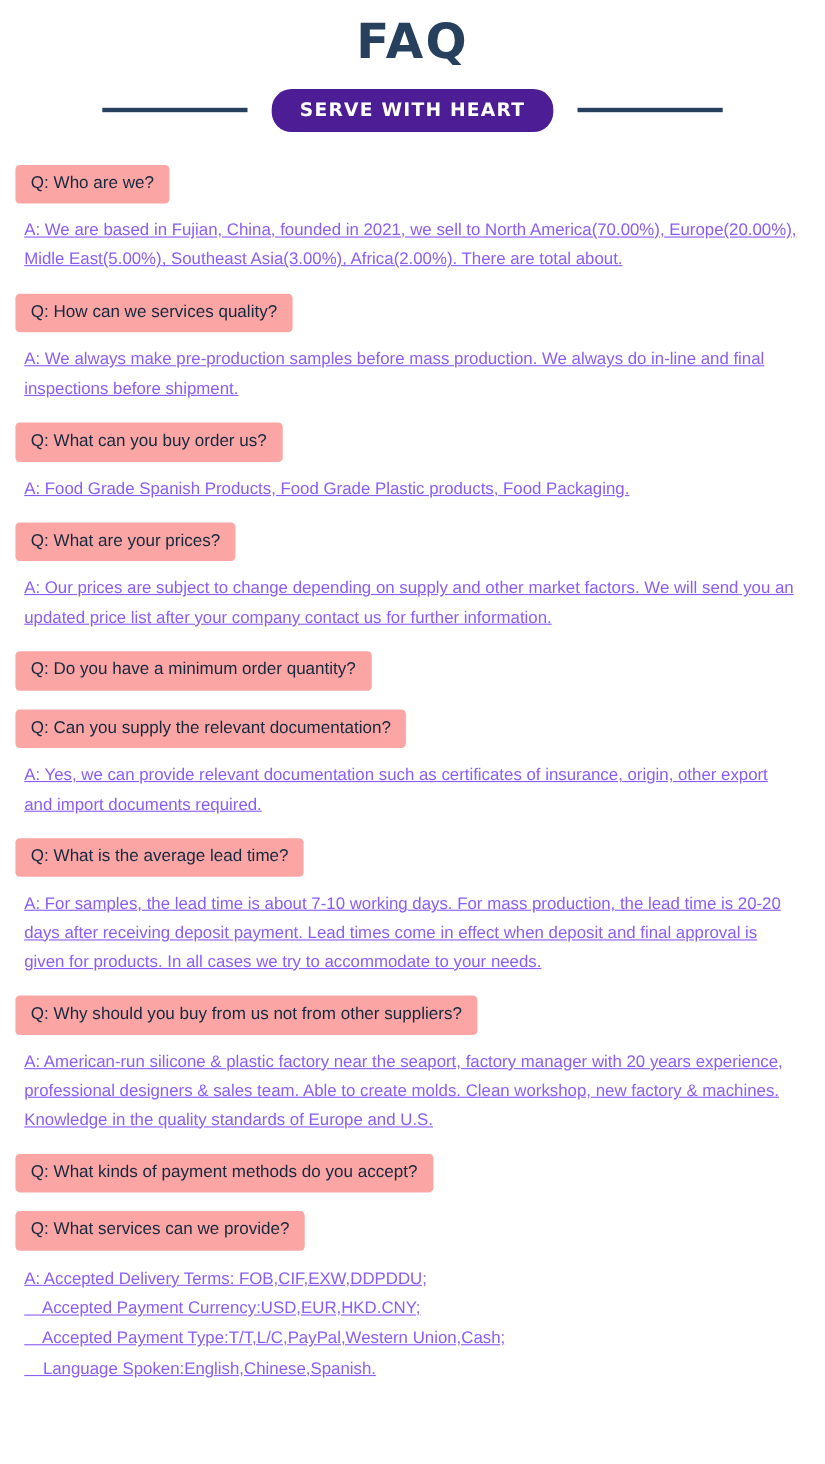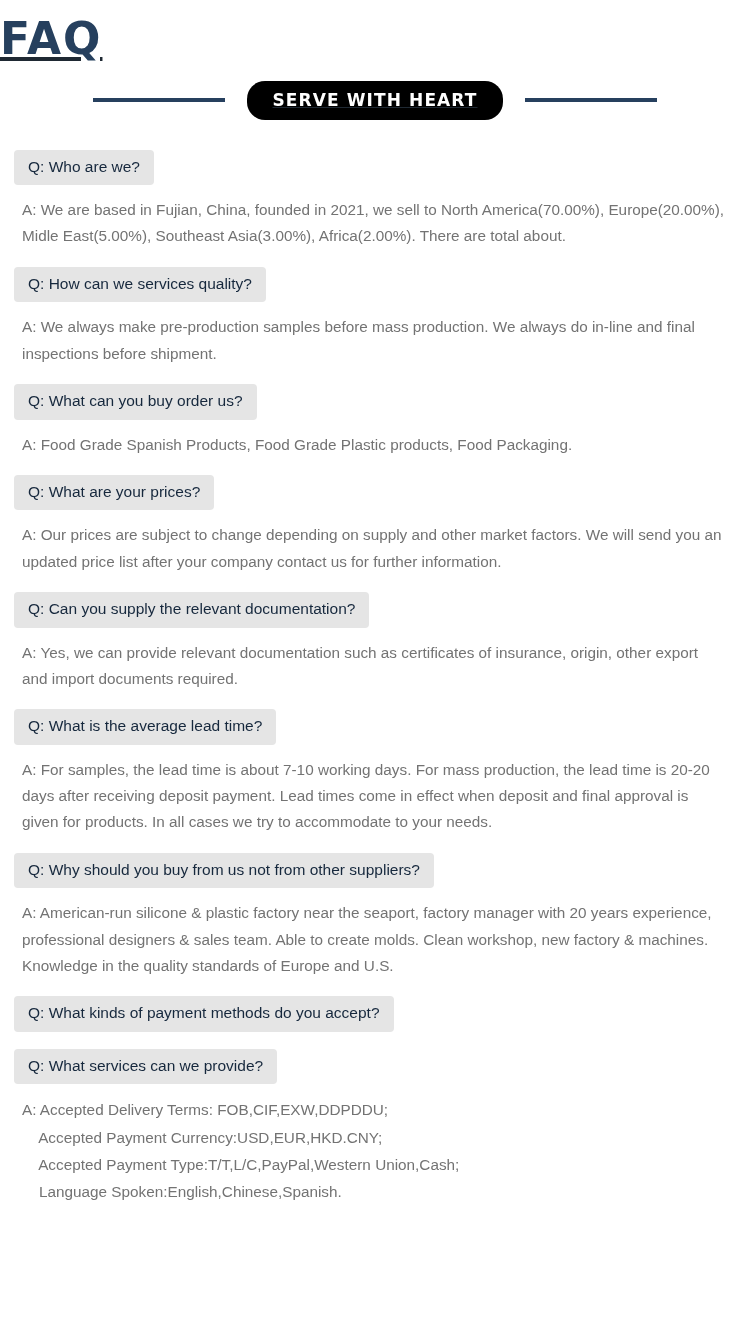--- a/index.html
+++ b/index.html
@@ -18,22 +18,21 @@
     position: relative;
     width: 750px;
     min-height: 1331px;
     box-sizing: border-box;
     padding: 0 0 18px 0;
   }
 
   
   .header {
     padding: 14px 0 0 0;
-    text-align: left;
-    text-decoration: underline;
+    text-align: center;
   }
   .faq-title {
     font-size: 44px;
     font-weight: bold;
     letter-spacing: 2px;
     color: #26405e;
     line-height: 1.15;
     margin: 0;
     font-family: "DejaVu Sans", sans-serif;
   }
@@ -45,55 +44,56 @@
     gap: 0;
   }
   .rule {
     height: 4px;
     width: 132px;
     background: #26405e;
   }
   .rule.left { margin-right: 22px; }
   .rule.right { margin-left: 22px; }
   .ribbon {
-    background: #000000;
+    background: #4c1d95;
     color: #ffffff;
     border-radius: 18px;
     padding: 9px 26px 10px 26px;
     font-size: 17px;
     font-weight: bold;
     letter-spacing: 1.1px;
     font-family: "DejaVu Sans", sans-serif;
   }
 
   
   .faq-list {
     margin-top: 30px;
     padding: 0 14px 0 14px;
   }
   .faq-item {
     margin-bottom: 17px;
   }
   .question {
     display: inline-block;
-    background: #e5e5e5;
+    background: #fca5a5;
     color: #16283d;
     font-size: 15.5px;
     line-height: 1.2;
     padding: 8px 14px 9px 14px;
     border-radius: 4px;
     font-family: "Liberation Sans", sans-serif;
   }
   .answer {
     margin: 12px 0 0 0;
     padding: 0 10px 0 8px;
     font-size: 15.3px;
     line-height: 1.72;
-    color: #737373;
+    color: #8b5cf6;
     white-space: pre-line;
+    text-decoration: underline;
   }
   .answer.indented {
     white-space: pre;
     line-height: 1.78;
   }
 </style>
 </head>
 <body>
 
 <div class="page">
@@ -123,20 +123,21 @@
       <div class="question">Q:  What can you buy order us?</div>
       <p class="answer">A: Food Grade Spanish Products, Food Grade Plastic products, Food Packaging.</p>
     </div>
 
     <div class="faq-item">
       <div class="question">Q: What are your prices?</div>
       <p class="answer">A: Our prices are subject to change depending on supply and other market factors. We will send you an updated price list after your company contact us for further information.</p>
     </div>
 
     <div class="faq-item">
+      <div class="question">Q: Do you have a minimum order quantity?</div>
     </div>
 
     <div class="faq-item">
       <div class="question">Q: Can you supply the relevant documentation?</div>
       <p class="answer">A: Yes, we can provide relevant documentation such as certificates of insurance, origin, other export and import documents required.</p>
     </div>
 
     <div class="faq-item">
       <div class="question">Q:  What is the average lead time?</div>
       <p class="answer">A: For samples, the lead time is about 7-10 working days. For mass production, the lead time is 20-20 days after receiving deposit payment. Lead times come in effect when deposit and final approval is given for products. In all cases we try to accommodate to your needs.</p>

